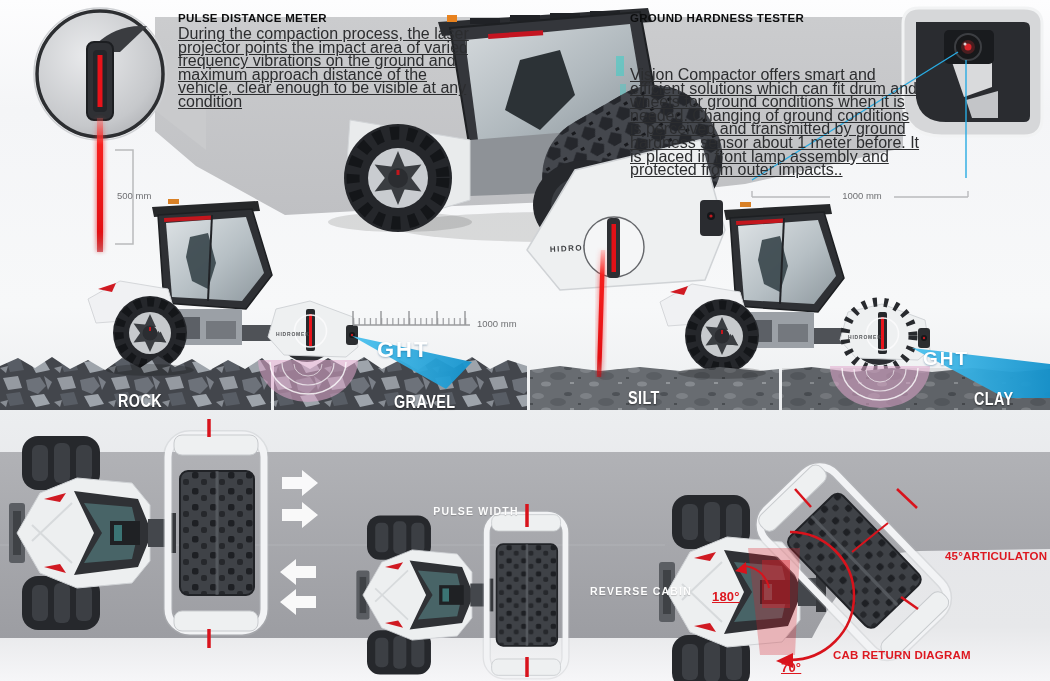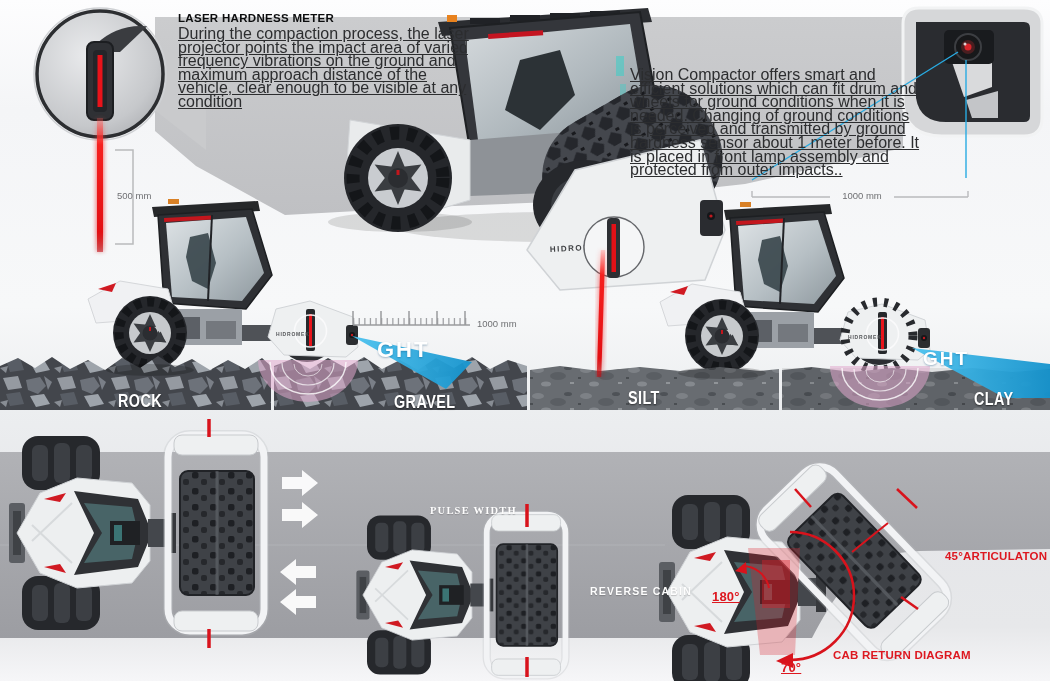--- a/index.html
+++ b/index.html
@@ -332,38 +332,39 @@
     <line x1="901" y1="597" x2="918" y2="609" stroke-width="2.5"></line>
     <line x1="852" y1="552" x2="888" y2="523" stroke-width="2"></line>
   </g>
   <polygon points="793,653 776,661 793,668" fill="#d8131c"></polygon>
   <polygon points="746,562 735,571 747,574" fill="#d8131c"></polygon>
 
   <text x="276" y="336" font-size="5" letter-spacing=".8" font-weight="bold" fill="#55575a">HIDROMEK</text>
   <text x="848" y="339" font-size="5" letter-spacing=".8" font-weight="bold" fill="#55575a">HIDROMEK</text>
 </svg>
 
-<div class="txt callout-title" style="left:178px;top:12px;width:300px;">LASER HARDNESS METER</div>
+<div class="txt callout-title" style="left:178px;top:12px;width:300px;">PULSE DISTANCE METER</div>
 <div class="txt callout-body" style="left:178px;top:27px;width:296px;">During the compaction process, the laser projector points the impact area of varied frequency vibrations on the ground and maximum approach distance of the vehicle, clear enough to be visible at any condition</div>
 
+<div class="txt callout-title" style="left:630px;top:12px;width:300px;">GROUND HARDNESS TESTER</div>
 <div class="txt callout-body" style="left:630px;top:27px;width:292px;margin-top:41px;">Vision Compactor offers smart and efficient solutions which can fit drum and wheels for ground conditions when it is needed. Changing of ground conditions is perceived and transmitted by ground hardness sensor about 1 meter before. It is placed in front lamp assembly and protected from outer impacts..</div>
 
 <div class="txt measure" style="left:117px;top:190px;width:50px;">500 mm</div>
 <div class="txt measure" style="left:830px;top:190px;width:64px;text-align:center;">1000 mm</div>
 <div class="txt measure" style="left:477px;top:318px;width:60px;">1000 mm</div>
 
 <div class="txt ght-label" style="left:377px;top:337px;font-size:22px;">GHT</div>
 <div class="txt ght-label" style="left:923px;top:348px;font-size:19px;">GHT</div>
 
 <div class="txt terrain-label" style="left:118px;top:391px;">ROCK</div>
 <div class="txt terrain-label" style="left:394px;top:392px;">GRAVEL</div>
 <div class="txt terrain-label" style="left:628px;top:388px;">SILT</div>
 <div class="txt terrain-label" style="left:974px;top:389px;">CLAY</div>
 
-<div class="txt white-label" style="left:430px;top:505px;width:92px;text-align:left;font-family:Liberation Serif, serif;">PULSE WIDTH</div>
+<div class="txt white-label" style="left:430px;top:505px;width:92px;text-align:center;">PULSE WIDTH</div>
 <div class="txt white-label" style="left:590px;top:585px;">REVERSE CABIN</div>
 
 <div class="txt red-label red-big" style="left:712px;top:589px;">180°</div>
 <div class="txt red-label red-big" style="left:781px;top:660px;">70°</div>
 <div class="txt red-label" style="left:945px;top:550px;">45°ARTICULATON</div>
 <div class="txt red-label" style="left:833px;top:649px;text-align:right;">CAB RETURN DIAGRAM</div>
 
 </div>
 
 </body></html>

